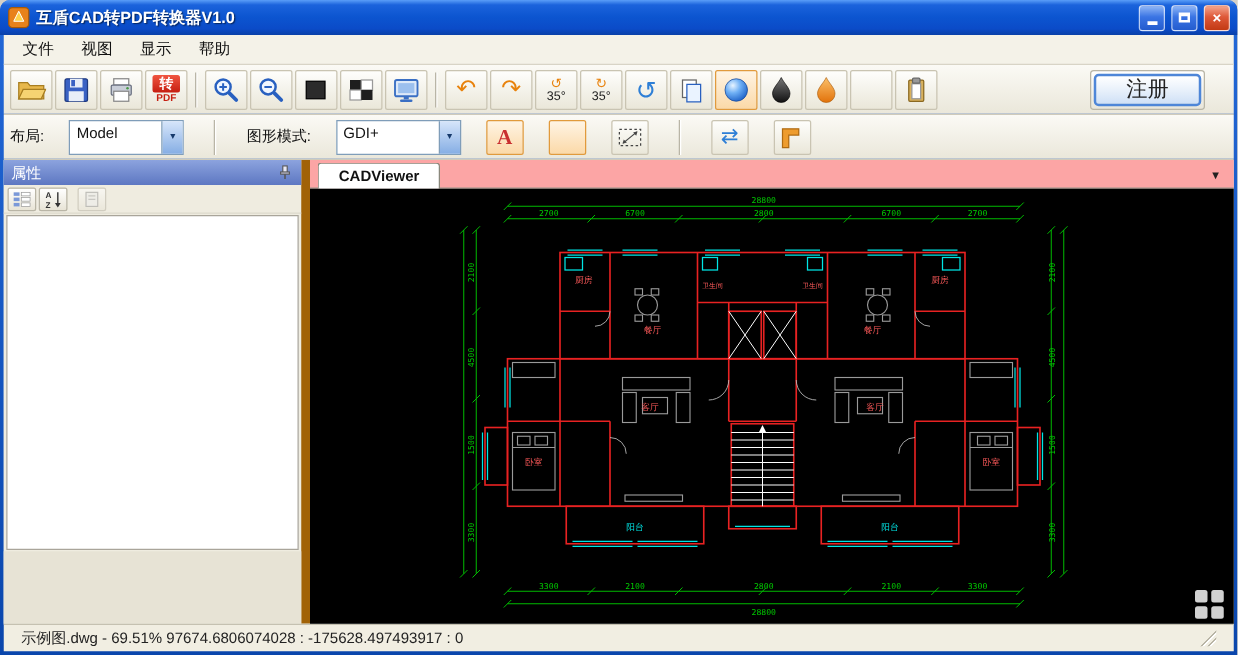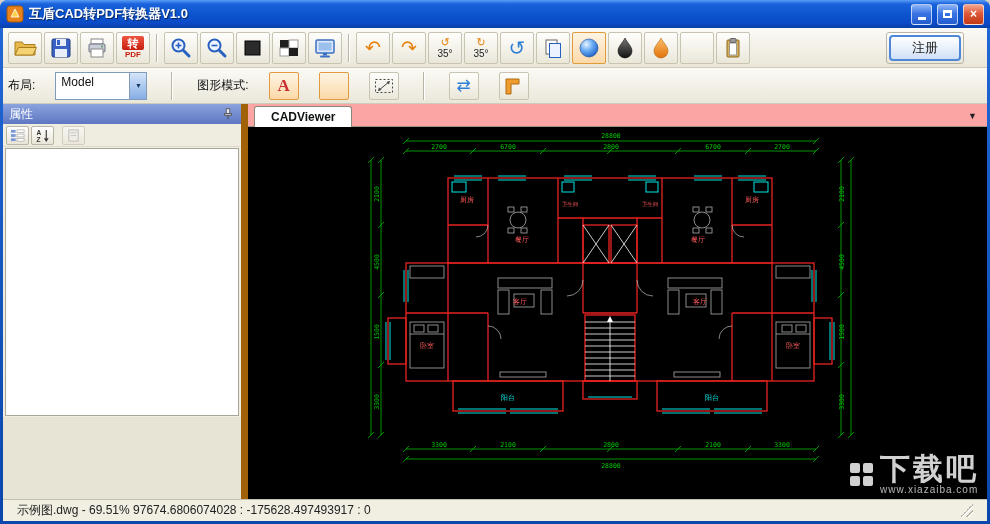--- a/index.html
+++ b/index.html
@@ -28,21 +28,21 @@
   .sep{width:2px;height:28px;border-left:1px solid #B9B5A6;border-right:1px solid #FFF;margin:0 4px;flex:0 0 auto}
   .glyph{font-size:19px;line-height:1;color:#E8820C;font-family:"DejaVu Sans",sans-serif}
   .glyph.blue{color:#2E7FD6;font-size:20px}
   .rot35{flex-direction:column;gap:0;padding-top:1px}
   .rot35 .small-arrow{font-size:11px;line-height:10px;color:#E8820C;font-family:"DejaVu Sans",sans-serif}
   .rot35 .deg{font-size:10px;font-weight:normal;color:#222;line-height:11px}
   .pdfico{display:flex;flex-direction:column;align-items:center;width:26px}
   .pdfico .t{background:linear-gradient(#F05540,#C61E10);color:#fff;font-size:11px;font-weight:bold;width:22px;text-align:center;border-radius:2px;line-height:14px}
   .pdfico .b{color:#C61E10;font-size:8px;font-weight:bold;line-height:9px}
   .reg-wrap{margin-left:auto;margin-right:18px;border:1px solid #B9B5A6;background:linear-gradient(#FFF,#E9E6DA);padding:2px;border-radius:3px}
-  .register{width:72px;height:26px;border:2px solid #4E86D8;border-radius:4px;background:linear-gradient(#FFFFFF,#E6EFFA 55%,#CFE0F6);font-size:13px;color:#222;display:flex;align-items:center;justify-content:center}
+  .register{width:86px;height:26px;border:2px solid #4E86D8;border-radius:4px;background:linear-gradient(#FFFFFF,#E6EFFA 55%,#CFE0F6);font-size:17px;color:#222;display:flex;align-items:center;justify-content:center}
   .tb2-label{font-size:12px;color:#111;white-space:nowrap}
   .combo{height:28px;border:1px solid #7F9DB9;background:#fff;display:flex;align-items:stretch;flex:0 0 auto}
   .combo .val{flex:1;padding:2px 5px;font-size:12px;color:#111;white-space:nowrap}
   .combo .drop{width:17px;background:linear-gradient(#D6E5FA,#86AEE4);border-left:1px solid #7F9DB9;color:#16396B;font-size:7px;display:flex;align-items:center;justify-content:center}
   .combo.model{width:92px}.combo.gdi{width:100px}
   .tbtn.small{width:30px;height:28px}
   .letterA{font-size:17px;font-weight:bold;color:#C93030;font-family:"Liberation Serif","DejaVu Serif",serif}
   
   .content{flex:1;display:flex;min-height:0;background:#EFEDE1}
   .panel{width:245px;flex:0 0 245px;background:#EFECE0;border-right:7px solid #a16207;display:flex;flex-direction:column}
@@ -85,20 +85,26 @@
         <span class="min-glyph"></span>
       </div>
     <div class="winbtn minmax">
         <span class="max-glyph"></span>
       </div>
     <div class="winbtn close">
         <span>×</span>
       </div>
   </div>
 
+  <div class="menubar">
+    <span class="menu-item">文件</span>
+    <span class="menu-item">视图</span>
+    <span class="menu-item">显示</span>
+    <span class="menu-item">帮助</span>
+  </div>
 
   <div class="toolbar toolbar1">
     <div class="tbtn">
       <svg width="24" height="24" viewBox="0 0 24 24">
         <path d="M2,6 L9,6 L11,8.5 L22,8.5 L22,19 L2,19 Z" fill="#E8B84B" stroke="#A87E20"></path>
         <path d="M2,19 L5.5,11.5 L23.5,11.5 L20,19 Z" fill="#F6D372" stroke="#A87E20"></path>
       </svg>
     </div>
     <div class="tbtn">
       <svg width="24" height="24" viewBox="0 0 24 24">
@@ -231,20 +237,24 @@
   </div>
 
   <div class="toolbar toolbar2">
     <span class="tb2-label">布局:</span>
     <div class="combo model">
       <span class="val">Model</span>
       <span class="drop">▼</span>
     </div>
     <div class="sep"></div>
     <span class="tb2-label">图形模式:</span>
+    <div class="combo gdi">
+      <span class="val">GDI+</span>
+      <span class="drop">▼</span>
+    </div>
     <div class="tbtn small sel">
       <span class="letterA">A</span>
     </div>
     <div class="tbtn small sel"></div>
     <div class="tbtn small">
       <svg width="24" height="24" viewBox="0 0 24 24">
         <rect x="3.5" y="5.5" width="17" height="13" fill="none" stroke="#444" stroke-dasharray="2 2"></rect>
         <line x1="6.5" y1="16.5" x2="17.5" y2="7.5" stroke="#444"></line>
         <polygon points="18,7 14.5,8 17,10.5" fill="#444"></polygon>
         <polygon points="6,17 9.5,16 7,13.5" fill="#444"></polygon>
@@ -522,24 +532,20 @@
           </g>
         </svg>
 
         <div class="watermark">
           <div class="wm-logo">
               <span></span>
               <span></span>
               <span></span>
               <span></span>
             </div>
-          <div class="wm-text">
-            <div class="wm-title">下载吧</div>
-            <div class="wm-url">www.xiazaiba.com</div>
-          </div>
         </div>
       </div>
     </div>
   </div>
 
   <div class="statusbar">
     <span>示例图.dwg  -  69.51% 97674.6806074028  :  -175628.497493917  :  0</span>
     <span class="grip"></span>
   </div>
 

